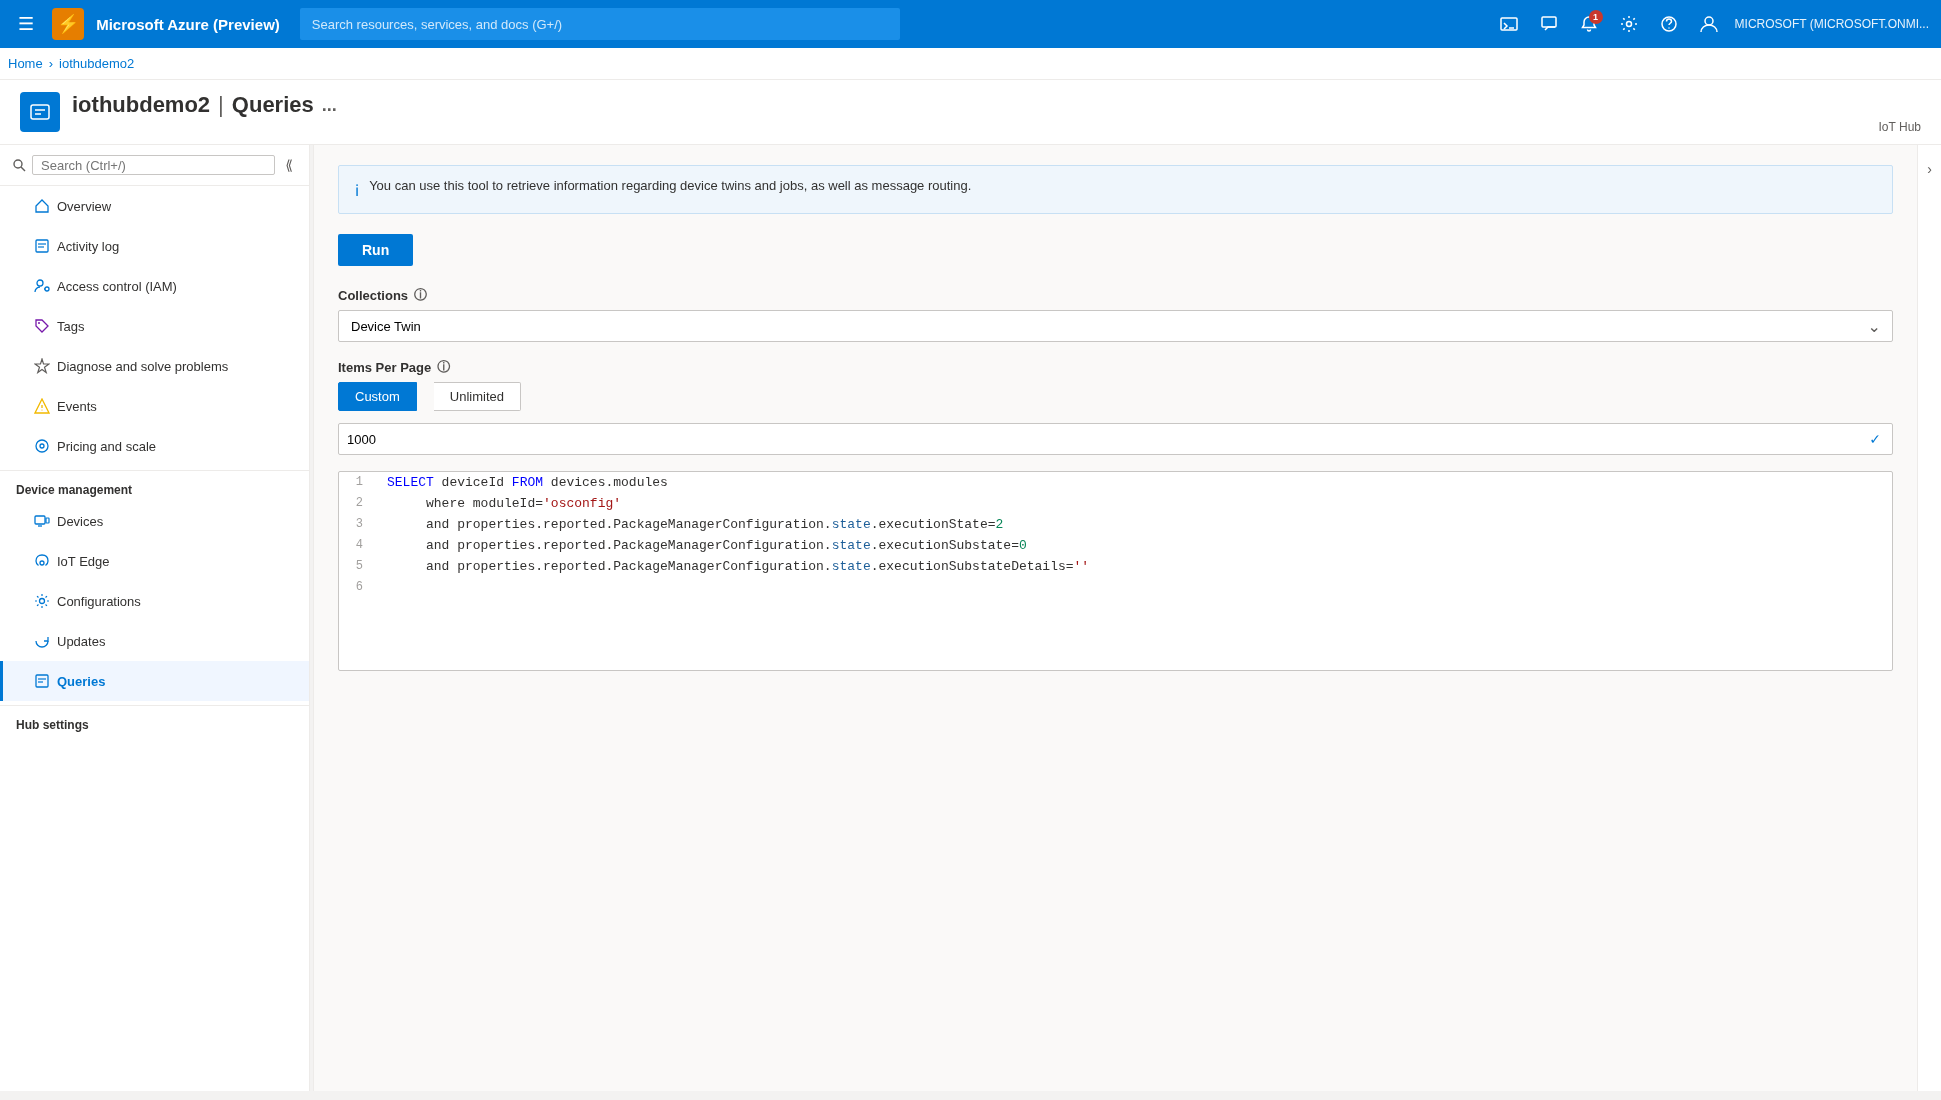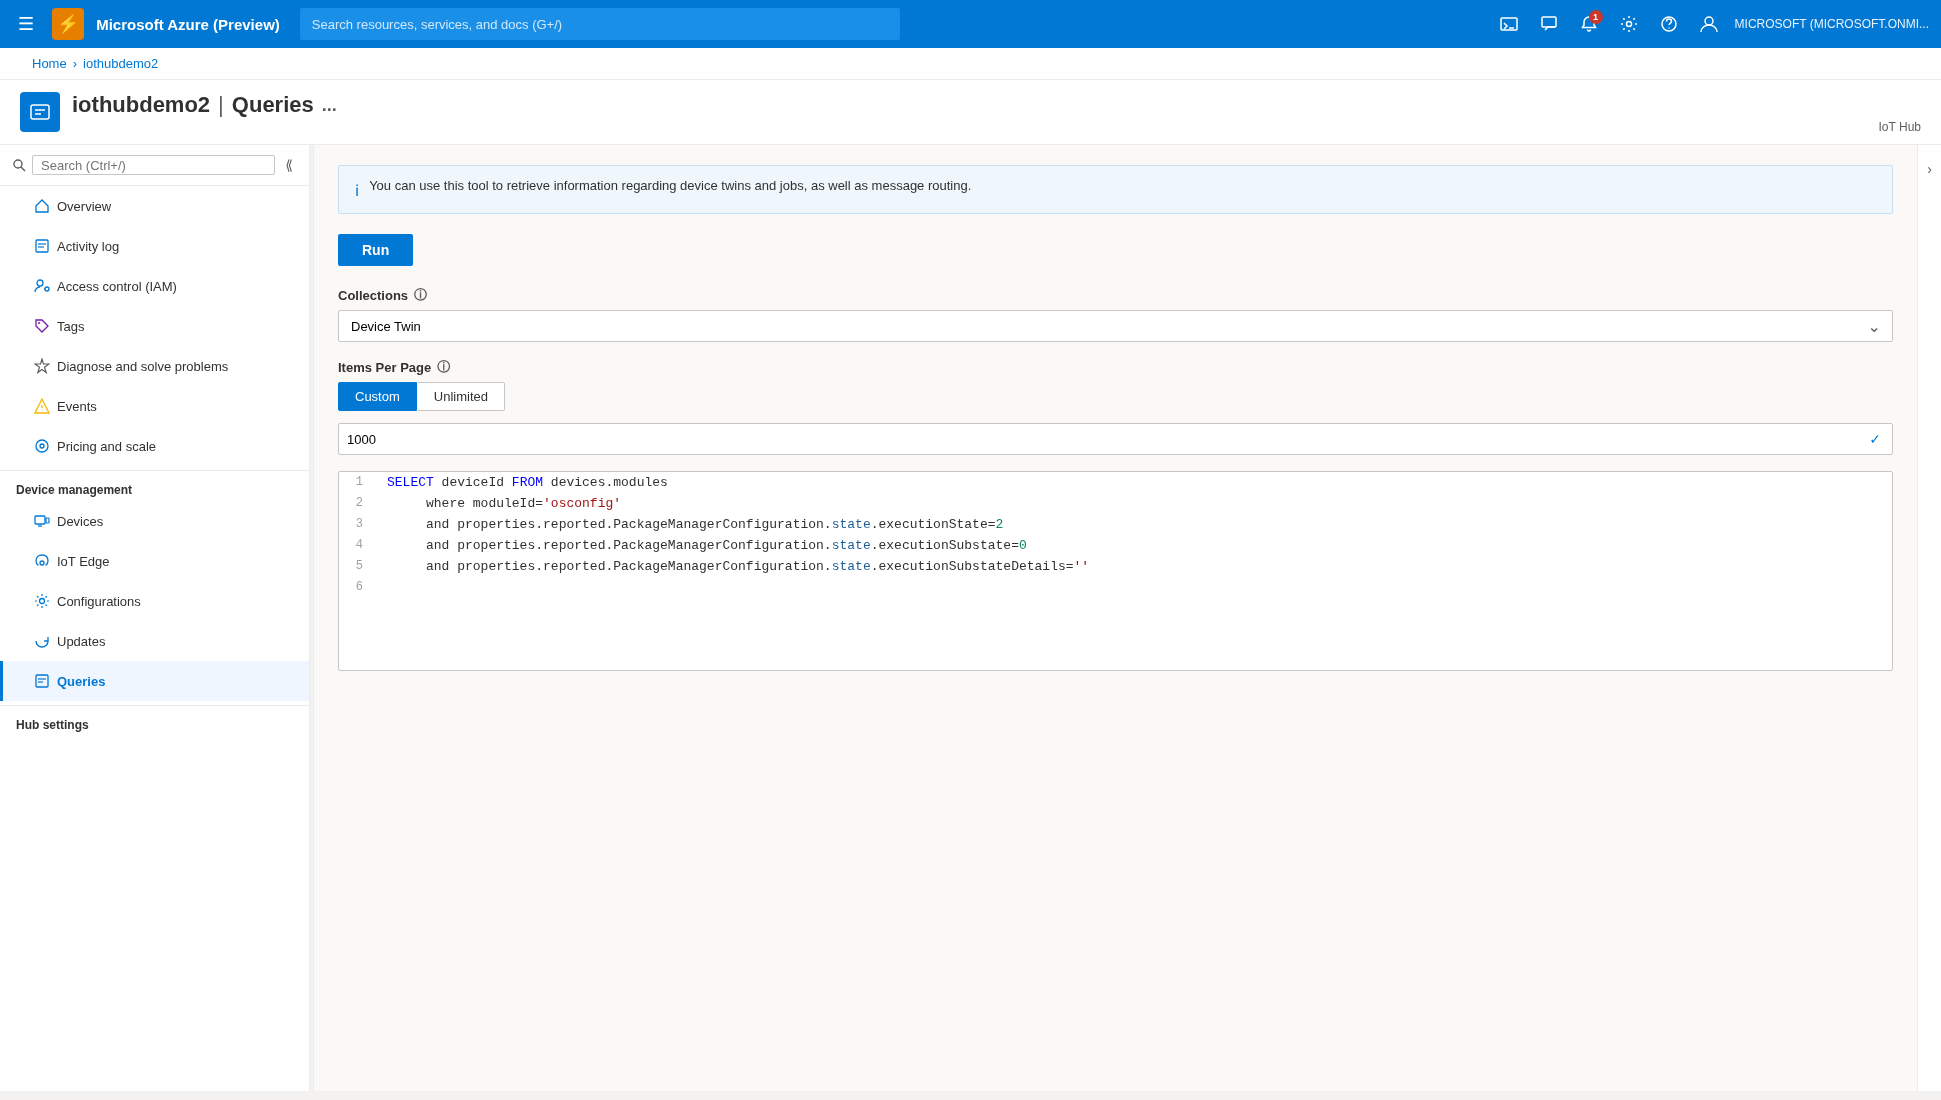--- a/index.html
+++ b/index.html
@@ -53,21 +53,21 @@
       font-size: 9px;
       width: 14px; height: 14px;
       display: flex; align-items: center; justify-content: center;
       font-weight: 600;
     }
     .topbar-account { font-size: 12px; color: rgba(255,255,255,0.9); white-space: nowrap; margin-left: 4px; text-align: center; }
 
     
     .breadcrumb {
       background: white;
-      padding: 8px 32px;
+      padding: 8px 8px;
       font-size: 13px;
       color: #0078d4;
       display: flex;
       align-items: center;
       gap: 6px;
       border-bottom: 1px solid #edebe9;
     }
     .breadcrumb a { color: #0078d4; text-decoration: none; }
 
     
@@ -236,21 +236,21 @@
       transform: translateY(-50%);
       pointer-events: none;
       color: #605e5c;
       font-size: 16px;
     }
 
     
     .toggle-group {
       display: flex;
       align-items: center;
-      gap: 1px;
+      gap: 17px;
       margin-bottom: 12px;
     }
     .toggle-btn {
       padding: 6px 16px;
       border: 1px solid #c8c6c4;
       background: white;
       font-size: 13px;
       cursor: pointer;
       color: #323130;
     }

